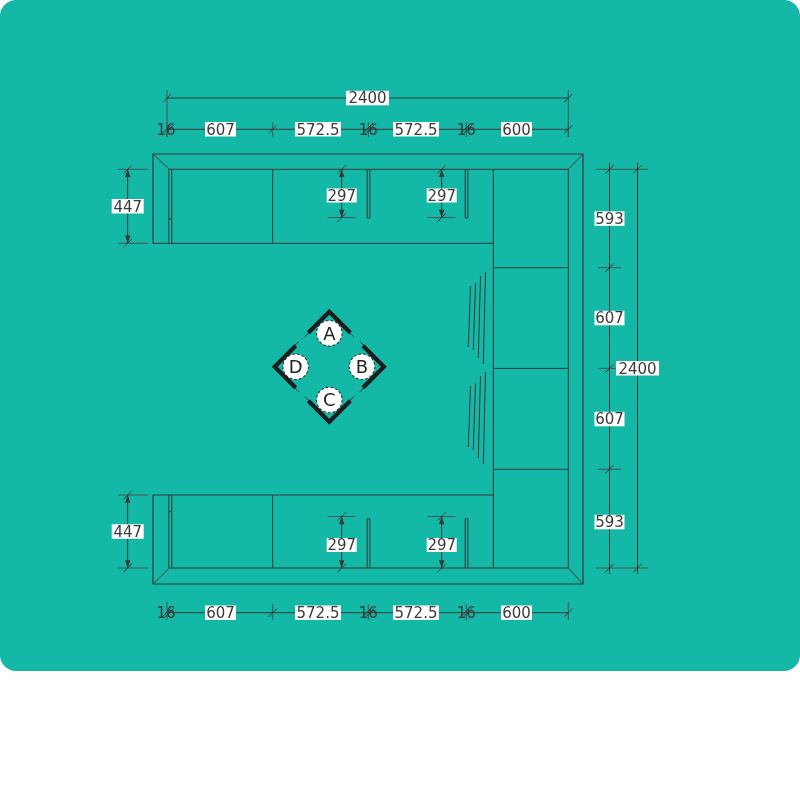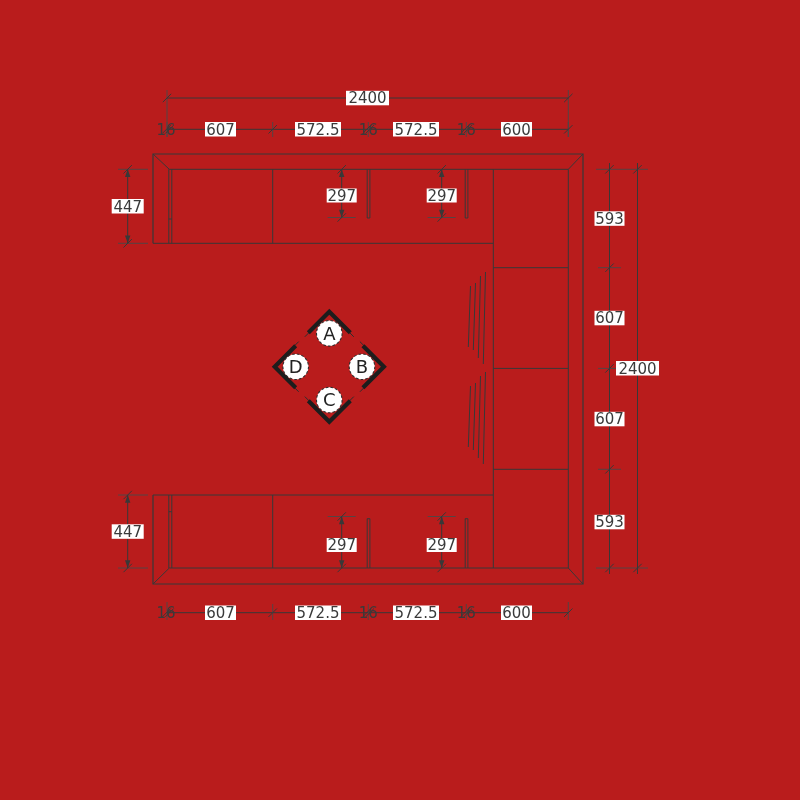--- a/index.html
+++ b/index.html
@@ -1,16 +1,16 @@
 <!DOCTYPE html>
 <html><head>
 <meta charset="utf-8">
 <style>
   html,body{margin:0;padding:0;background:#ffffff;}
-  .stage{position:relative;width:800px;height:800px;background:#b91c1c;overflow:hidden;}
+  .stage{position:relative;width:800px;height:671px;background:#14b8a6;overflow:hidden;border-radius:16px;}
   svg{position:absolute;left:0;top:0;}
   .s   {stroke:#383838;stroke-width:1.2;fill:none;stroke-linecap:butt;}
   .t   {stroke:#383838;stroke-width:1;fill:none;}
   .ext {stroke:#4a4a4a;stroke-width:0.9;fill:none;}
   .thickV{stroke:#1d1d1d;stroke-width:4.2;fill:none;stroke-linecap:butt;stroke-linejoin:miter;}
   .thinV {stroke:#2d2d2d;stroke-width:1;fill:none;}
   .mcirc {stroke:#2d2d2d;stroke-width:1.1;fill:#ffffff;stroke-dasharray:2.6 2.1;}
   .arr {fill:#383838;stroke:none;}
   .lbg {fill:#ffffff;stroke:none;}
   .dim {font-family:"DejaVu Sans",sans-serif;font-size:15px;fill:#3a3a3a;text-anchor:middle;}

